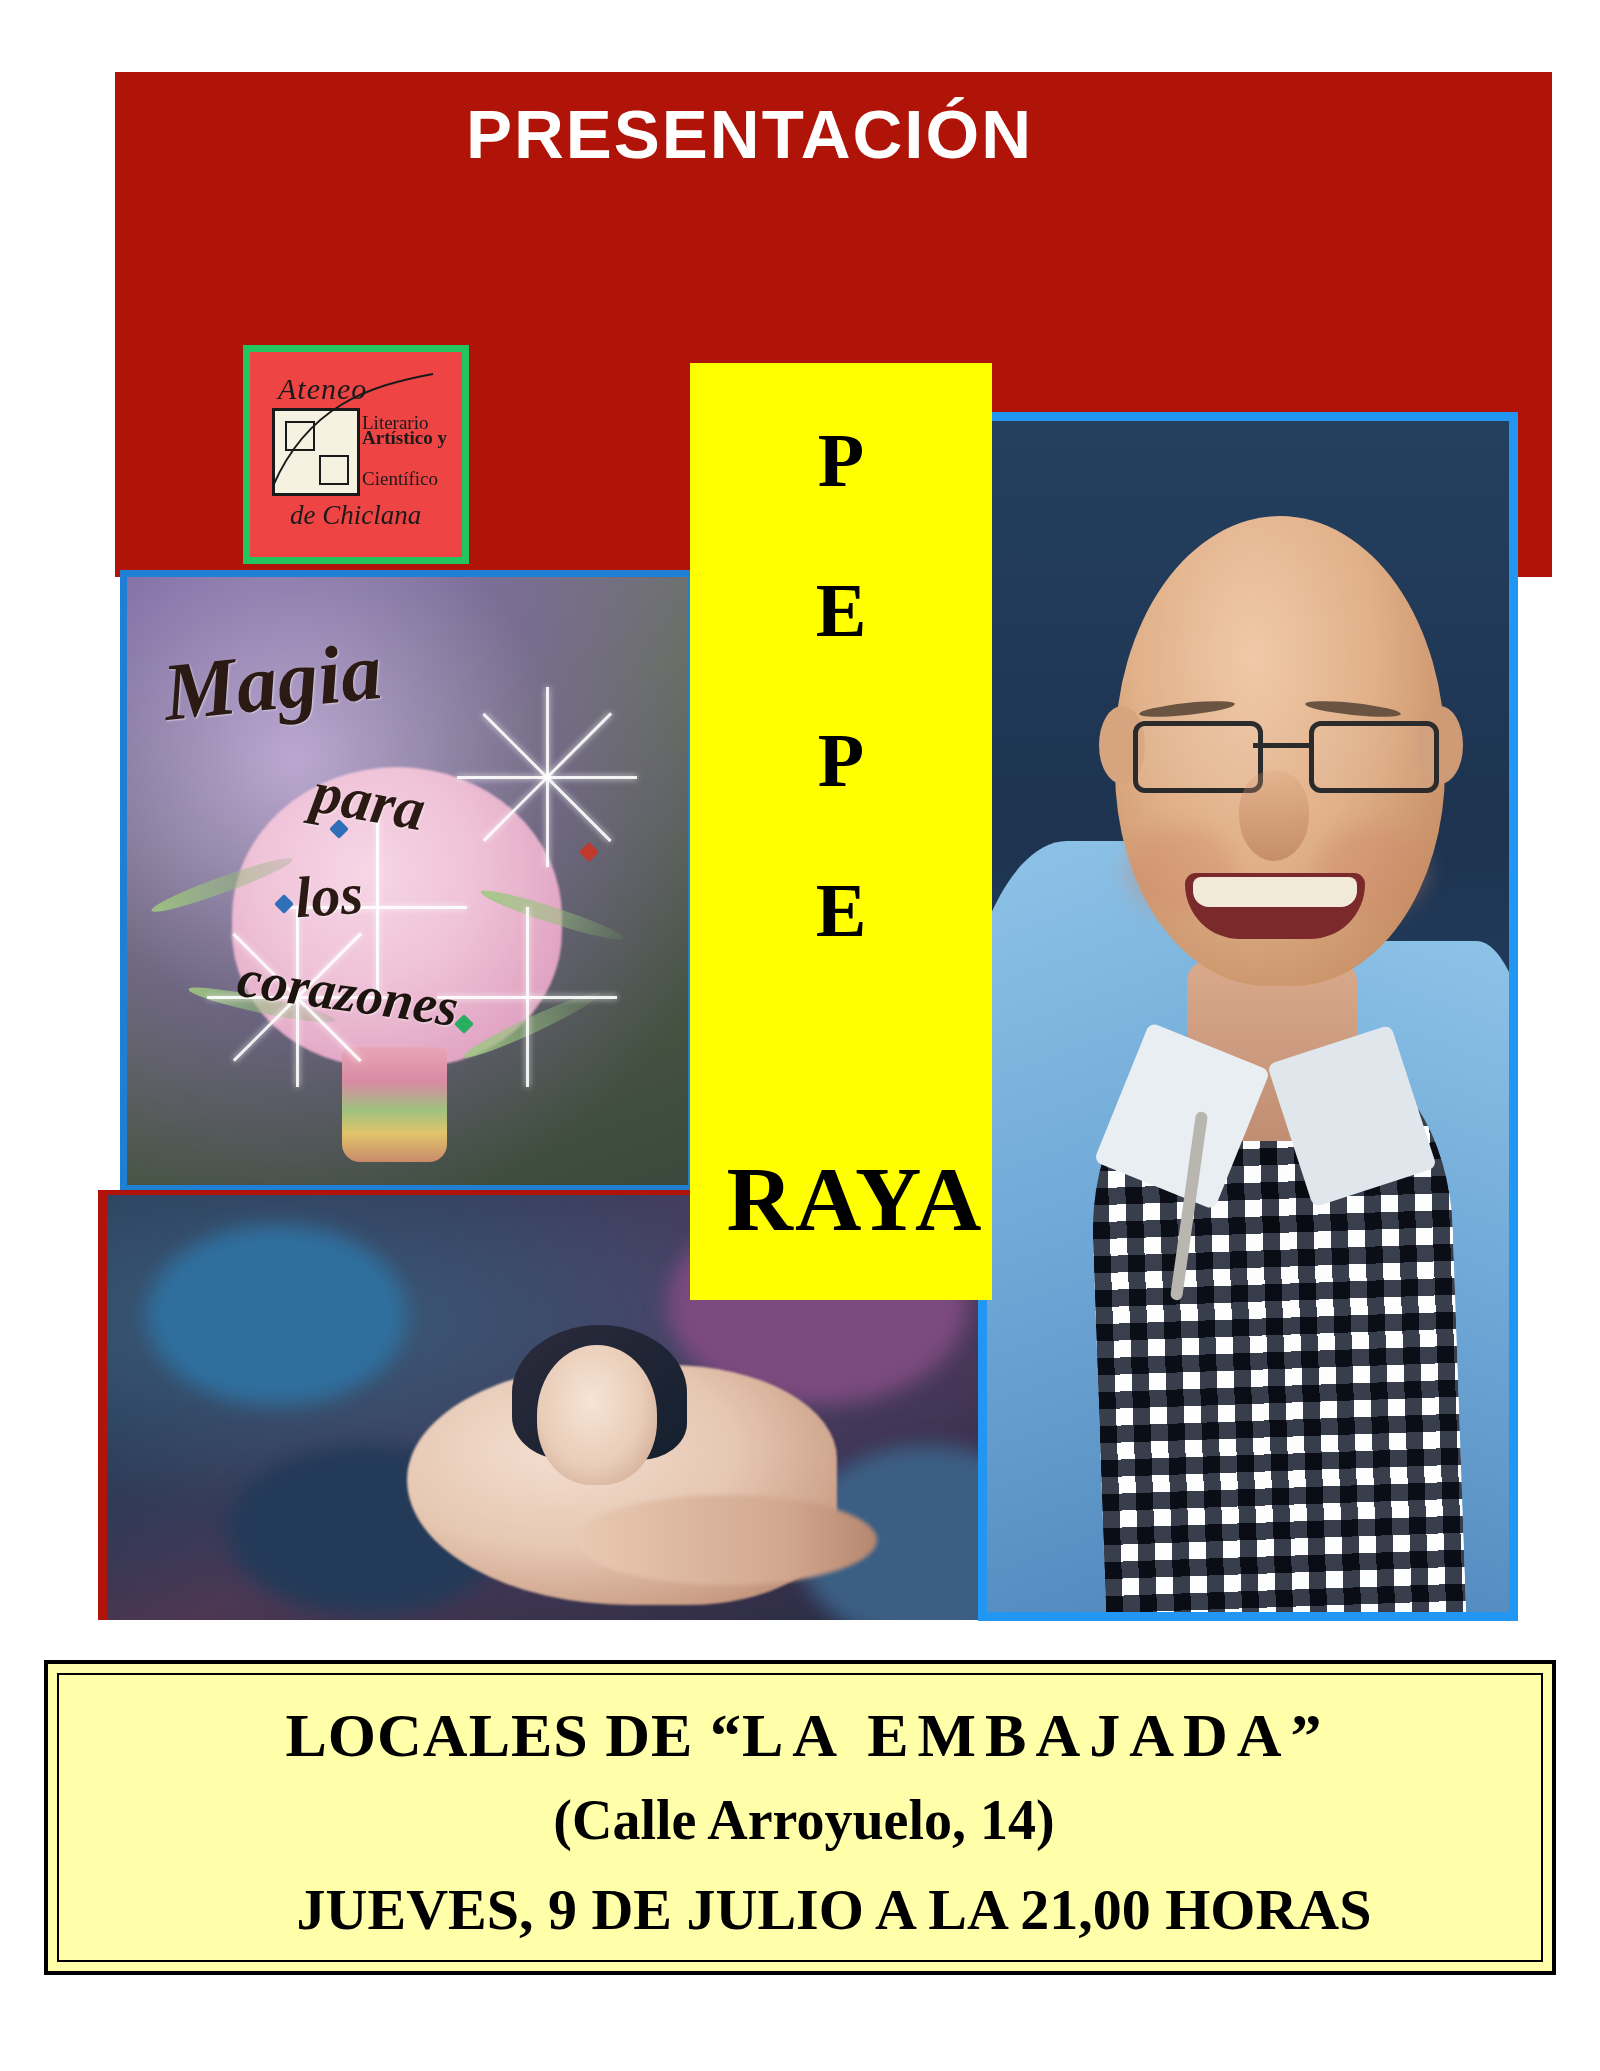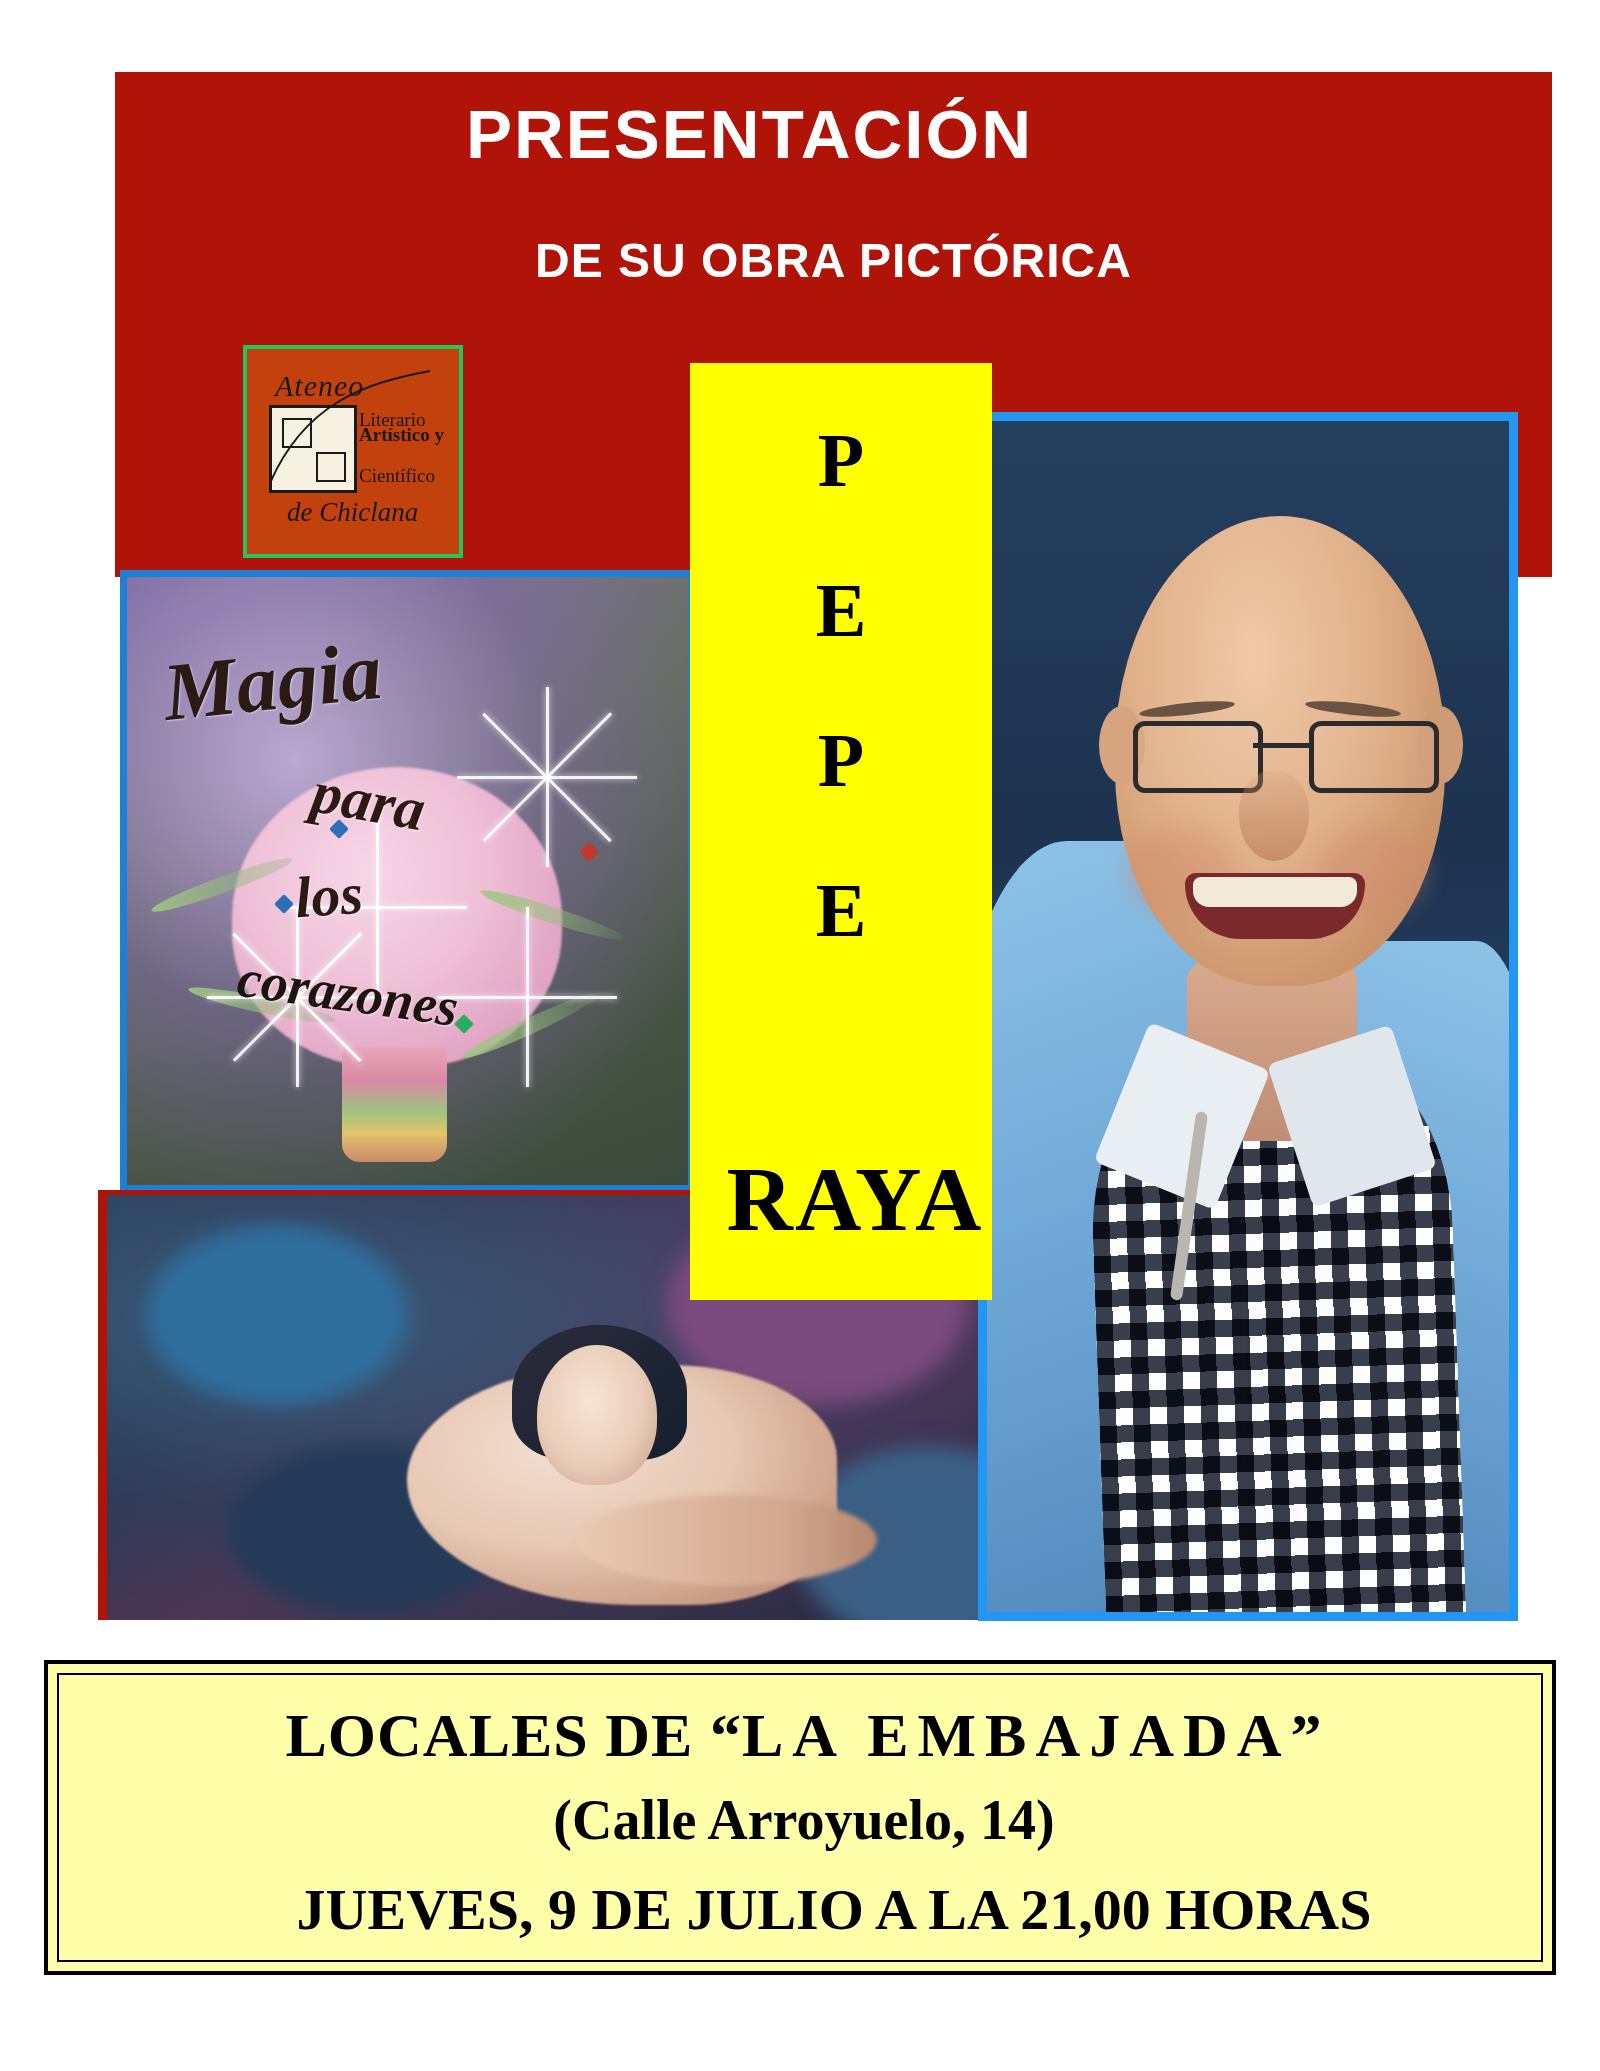--- a/index.html
+++ b/index.html
@@ -59,22 +59,22 @@
     font-family: "Liberation Sans", sans-serif;
   }
 
   
   .logo-box {
     position: absolute;
     left: 243px;
     top: 345px;
     width: 212px;
     height: 205px;
-    background: #c2410c;
-    border: 4px solid #22c55e;
+    background: #ef4444;
+    border: 7px solid #22c55e;
     overflow: hidden;
   }
   .logo-inner {
     position: absolute;
     inset: 0;
   }
   .logo-word-ateneo {
     position: absolute;
     left: 28px;
     top: 20px;
@@ -554,21 +554,20 @@
   .f2 { top: 124px; font-size: 56px; }
   .f3 { top: 212px; font-size: 58px; padding-left: 30px; }
 </style>
 </head>
 <body>
 
 <div class="poster">
 
   <div class="red-band"></div>
   <div class="title-main">PRESENTACIÓN</div>
-  <div class="title-sub">DE SU OBRA PICTÓRICA</div>
 
   <div class="logo-box">
     <div class="logo-inner">
       <div class="logo-word-ateneo">Ateneo</div>
       <div class="logo-sq"></div>
       <svg class="logo-diag" viewBox="0 0 170 150">
         <path d="M5 120 C 40 40, 100 20, 165 8" stroke="#1a1a1a" stroke-width="2" fill="none"></path>
       </svg>
       <div class="logo-l1">Literario</div>
       <div class="logo-l2">Artístico y</div>

